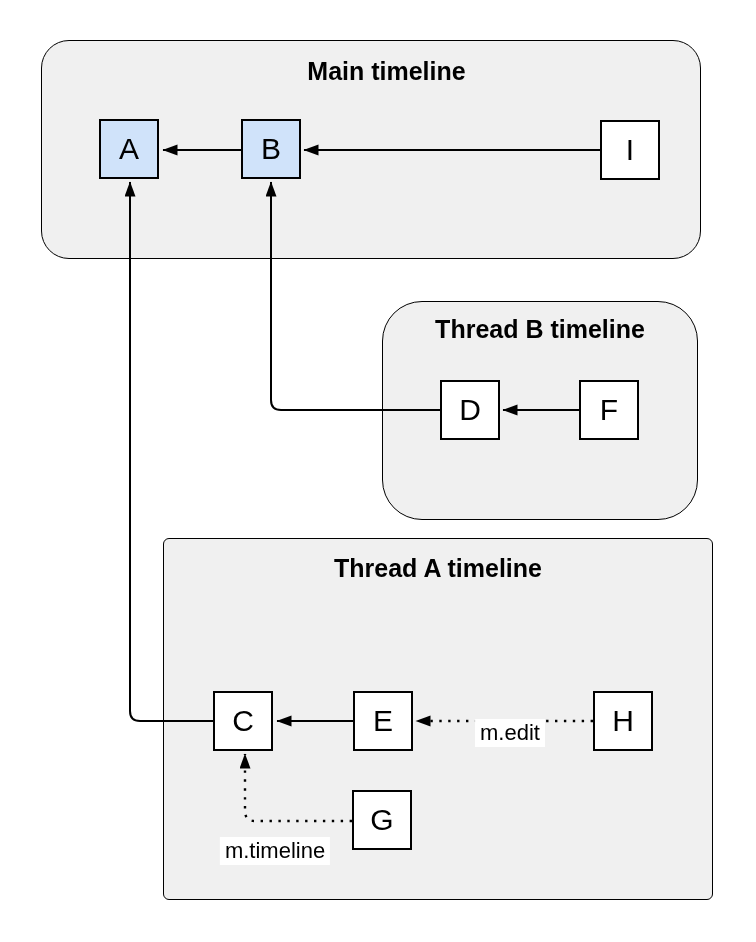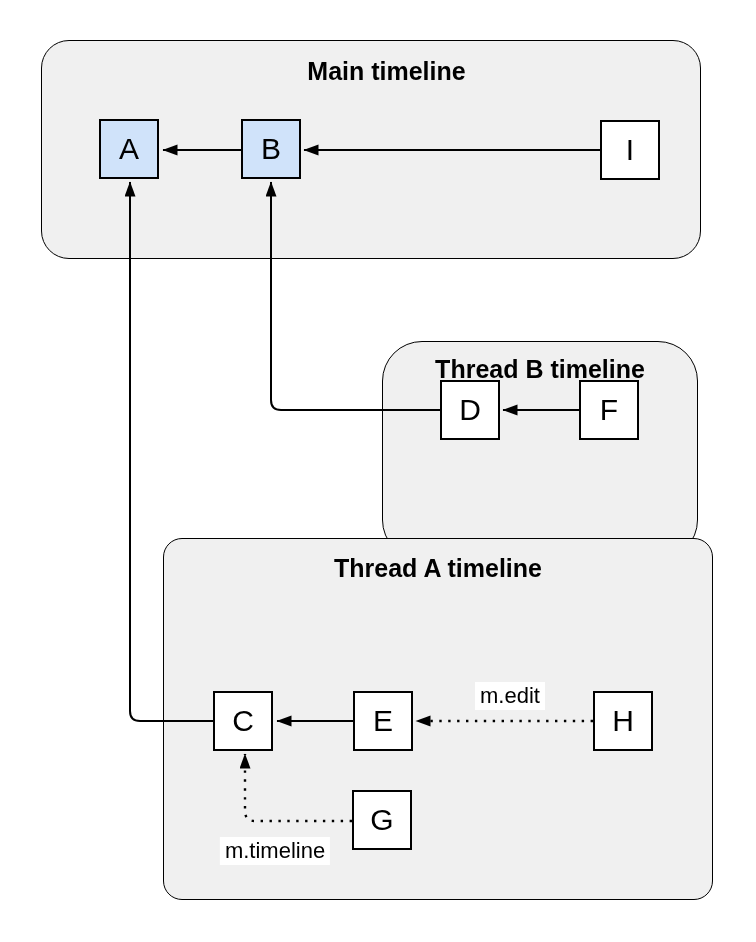--- a/index.html
+++ b/index.html
@@ -9,23 +9,23 @@
   }
   .container{
     position:absolute;background:#F0F0F0;border:1.6px solid #000;
     box-sizing:border-box;z-index:1;
   }
   .container-title{
     text-align:center;font-weight:bold;font-size:25px;line-height:30px;color:#000;
   }
   #main-timeline{left:41px;top:40px;width:660px;height:219px;border-radius:28px;padding-left:31px;}
   #main-timeline .container-title{margin-top:15px;}
-  #thread-b-timeline{left:382px;top:301px;width:316px;height:219px;border-radius:40px;margin-top:40px;}
+  #thread-b-timeline{left:382px;top:301px;width:316px;height:219px;border-radius:40px;}
   #thread-b-timeline .container-title{margin-top:12px;}
-  #thread-a-timeline{left:163px;top:538px;width:550px;height:362px;border-radius:19px;}
+  #thread-a-timeline{left:163px;top:538px;width:550px;height:362px;border-radius:6px;}
   #thread-a-timeline .container-title{margin-top:14px;}
   .node{
     position:absolute;width:60px;height:60px;background:#FFFFFF;border:2px solid #000;
     box-sizing:border-box;display:flex;align-items:center;justify-content:center;
     font-size:30px;line-height:1;color:#000;z-index:2;
   }
   .node.highlight{background:#D0E3FA;}
   #node-a{left:99px;top:119px;}
   #node-b{left:241px;top:119px;}
   #node-i{left:600px;top:120px;}
@@ -33,21 +33,21 @@
   #node-f{left:579px;top:380px;}
   #node-c{left:213px;top:691px;}
   #node-e{left:353px;top:691px;}
   #node-h{left:593px;top:691px;}
   #node-g{left:352px;top:790px;}
   #edge-layer{position:absolute;left:0;top:0;z-index:5;pointer-events:none;}
   .edge-label{
     position:absolute;z-index:6;background:#FFFFFF;font-size:22px;line-height:26px;
     padding:1px 5px;white-space:nowrap;transform:translate(-50%,-50%);color:#000;
   }
-  #label-medit{left:510px;top:696px;}
+  #label-medit{left:510px;top:733px;}
   #label-mreaction{left:275px;top:851px;}
 </style>
 </head>
 <body>
 
 <div class="container" id="main-timeline">
   <div class="container-title">Main timeline</div>
 </div>
 <div class="container" id="thread-b-timeline">
   <div class="container-title">Thread B timeline</div>

